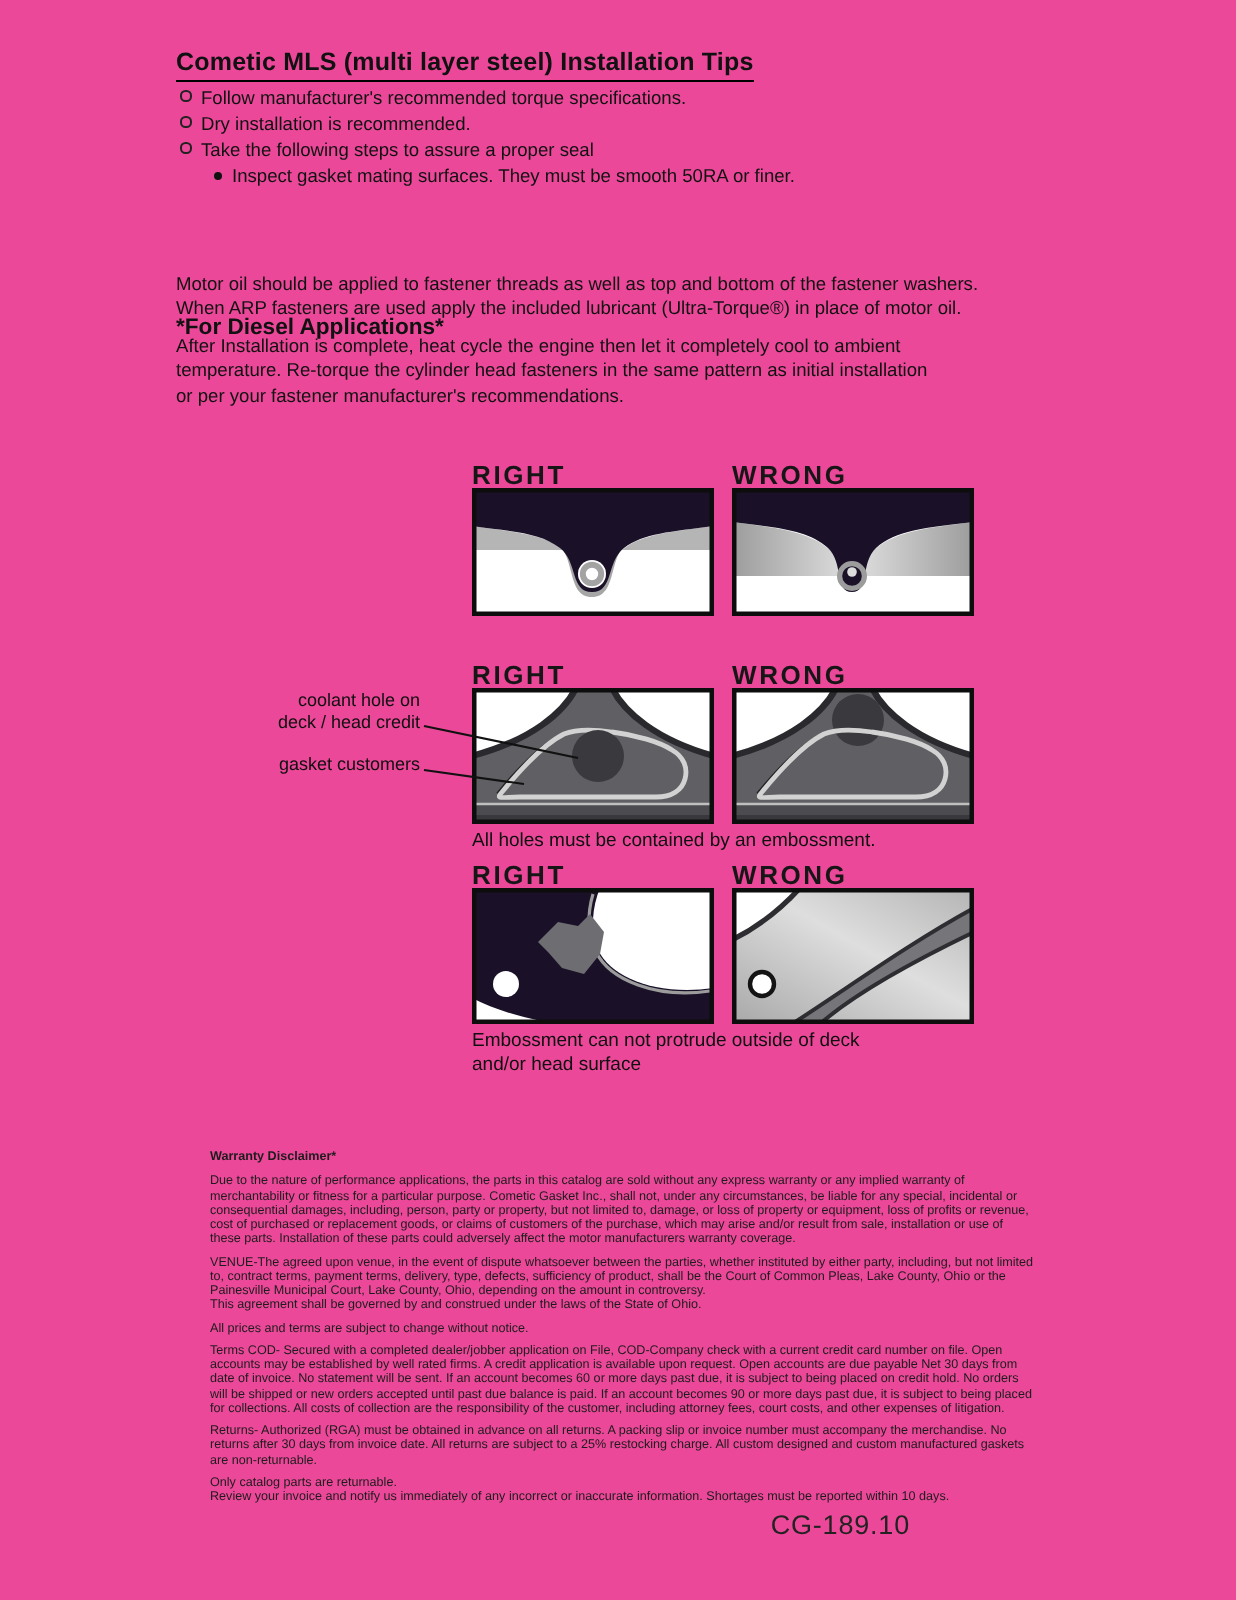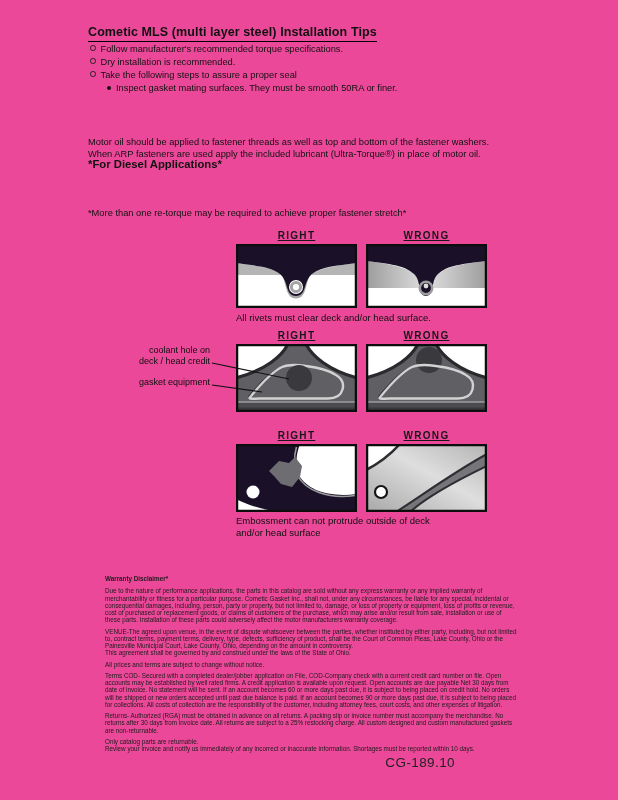--- a/index.html
+++ b/index.html
@@ -7,21 +7,21 @@
         font-family:"Liberation Sans",sans-serif;color:#111;}
   .abs{position:absolute;}
   .title{font-size:12.5px;font-weight:bold;border-bottom:1.5px solid #000;padding-bottom:2px;letter-spacing:.1px;}
   .bullets{font-size:9.3px;line-height:13px;}
   .brow{display:flex;align-items:baseline;gap:5px;}
   .brow.sub{margin-left:17px;}
   .mk-o{flex:0 0 auto;width:3.5px;height:3.5px;border:1px solid #222;border-radius:50%;position:relative;top:-1.5px;}
   .mk-f{flex:0 0 auto;width:4px;height:4px;background:#111;border-radius:50%;position:relative;top:-1.5px;}
   .dheading{font-size:11.3px;font-weight:bold;}
   .bodytxt{font-size:9.3px;line-height:12.3px;white-space:pre-line;}
-  .diag-label{font-size:10px;font-weight:bold;letter-spacing:1.3px;width:121px;text-align:center;color:#161616;text-decoration:underline;}
+  .diag-label{font-size:13px;font-weight:bold;letter-spacing:1.3px;width:121px;text-align:left;color:#161616;}
   .caption{font-size:9.5px;line-height:11.5px;white-space:pre-line;color:#0f0f0f;}
   .annot{font-size:9px;line-height:10.5px;text-align:right;white-space:pre-line;color:#0f0f0f;}
   .panel{width:121px;height:auto;display:block;}
   .disc{font-size:6.3px;line-height:7.15px;color:#1c1c1c;width:413px;}
   .disc p{margin:0 0 4.4px 0;white-space:pre-line;}
   .disc .h{font-weight:bold;margin-bottom:5.2px;}
   .pagenum{font-size:13.5px;letter-spacing:.4px;color:#222;text-align:right;width:125px;}
   svg{display:block;}
 </style>
 </head>
@@ -48,21 +48,23 @@
     </div>
     <div class="brow sub">
       <span class="mk-f"></span>
       <span>Inspect gasket mating surfaces.  They must be smooth 50RA or finer.</span>
     </div>
   </div>
 
   <div class="abs dheading" style="left:88px;top:118px;margin-top:40px;">*For Diesel Applications*</div>
   <div class="abs bodytxt" style="left:88px;top:136px;width:440px;">Motor oil should be applied to fastener threads as well as top and bottom of the fastener washers.
 When ARP fasteners are used apply the included lubricant (Ultra-Torque®) in place of motor oil.</div>
-  <div class="abs bodytxt" style="left:88px;top:207px;width:440px;">*More than one re-torque may be required to achieve proper fastener stretch*</div>
+  <div class="abs bodytxt" style="left:88px;top:167px;width:440px;">After Installation is complete, heat cycle the engine then let it completely cool to ambient
+temperature. Re-torque the cylinder head fasteners in the same pattern as initial installation
+or per your fastener manufacturer's recommendations.</div>
 
   <div class="abs diag-label" style="left:236px;top:230px;">RIGHT</div>
   <div class="abs diag-label" style="left:366px;top:230px;">WRONG</div>
 
   <div class="abs" style="left:236px;top:244px;">
     <svg class="panel" width="121" height="64" viewBox="0 0 121 64">
       <rect width="121" height="64" fill="#fff"></rect>
       <path d="M0,19 C22,22 36,23 46,31 L0,31 Z" fill="var(--deck-gray)"></path>
       <path d="M121,19 C99,22 85,23 75,31 L121,31 Z" fill="var(--deck-gray)"></path>
       <path d="M42,20 L78,20 L78,28 C68,33 73,54.5 60,54.5 C47,54.5 52,33 42,28 Z" fill="#a6a6a6"></path>
@@ -82,28 +84,27 @@
         </linearGradient>
       </defs>
       <rect width="121" height="64" fill="#fff"></rect>
       <path d="M0,17 C24,20 40,22 50,32 C56,38 57,45 60,45 C63,45 64,38 70,32 C80,22 96,20 121,17 L121,44 L0,44 Z" fill="url(#g1)"></path>
       <path d="M0,0 H121 V17 C96,20 82,21 72,30 C64,37.5 69,52 60,52 C51,52 56,37.5 48,30 C38,21 24,20 0,17 Z" fill="var(--gasket-dark)"></path>
       <circle cx="60" cy="44" r="6.2" fill="var(--gasket-dark)" stroke="#9c9c9c" stroke-width="2.6"></circle>
       <circle cx="60" cy="42" r="2.4" fill="#dcdcdc"></circle>
       <rect x="1" y="1" width="119" height="62" fill="none" stroke="#0d0d0d" stroke-width="2.5"></rect>
     </svg>
   </div>
-  <div class="abs caption" style="left:236px;top:312px;width:280px;">All rivets must clear deck and/or head surface.</div>
 
   <div class="abs diag-label" style="left:236px;top:330px;">RIGHT</div>
   <div class="abs diag-label" style="left:366px;top:330px;">WRONG</div>
 
   <div class="abs annot" style="left:118px;top:345px;width:92px;">coolant hole on
 deck / head credit</div>
-  <div class="abs annot" style="left:118px;top:377px;width:92px;">gasket equipment</div>
+  <div class="abs annot" style="left:118px;top:377px;width:92px;">gasket customers</div>
 
   <div class="abs" style="left:236px;top:344px;">
     <svg class="panel" width="121" height="68" viewBox="0 0 121 68">
       <rect width="121" height="68" fill="var(--panel-gray)"></rect>
       <rect y="58" width="121" height="10" fill="#4c4c50"></rect>
       <line x1="0" y1="58" x2="121" y2="58" stroke="#bfbfbf" stroke-width="1.2"></line>
       <rect y="63.5" width="121" height="4.5" fill="#39393d"></rect>
       <path d="M0,0 H52 C46,12 30,26 0,34 Z" fill="#fff"></path>
       <path d="M52,0 C46,12 30,26 0,34" fill="none" stroke="#2a2a2e" stroke-width="3.2"></path>
       <path d="M121,0 H70 C76,12 92,26 121,34 Z" fill="#fff"></path>
@@ -129,20 +130,21 @@
       <path d="M15,52 C24,41 36,28 46,23 C52,20.5 60,20.5 70,22 C82,23.5 94,27 100,31 C106,34.5 108,40 106.5,45.5 C105,51 100,54.5 92,54.5 L24,54.5 C15,54.5 11.5,56 15,52 Z" fill="none" stroke="var(--embossment-light)" stroke-width="2.4"></path>
       <rect x="1" y="1" width="119" height="66" fill="none" stroke="#0d0d0d" stroke-width="2.5"></rect>
     </svg>
   </div>
 
   <svg class="abs" style="left:115px;top:340px;pointer-events:none;" width="380" height="75" viewBox="0 0 380 75">
     <line x1="97" y1="23" x2="174" y2="39" stroke="#111" stroke-width="1.1"></line>
     <line x1="97" y1="45" x2="147" y2="52" stroke="#111" stroke-width="1.1"></line>
   </svg>
 
+  <div class="abs caption" style="left:236px;top:415px;width:280px;">All holes must be contained by an embossment.</div>
 
   <div class="abs diag-label" style="left:236px;top:430px;">RIGHT</div>
   <div class="abs diag-label" style="left:366px;top:430px;">WRONG</div>
 
   <div class="abs" style="left:236px;top:444px;">
     <svg class="panel" width="121" height="68" viewBox="0 0 121 68">
       <rect width="121" height="68" fill="var(--gasket-dark)"></rect>
       <path d="M64,0 H121 V50 C92,54 70,45 63,31 C59,21 60,10 64,0 Z" fill="#fff"></path>
       <path d="M0,55 C12,61 26,65.5 44,68 L0,68 Z" fill="#fff"></path>
       <path d="M60.5,3 C57.5,13 58,23 62,32 C69,46 92,55.5 119,51.5" fill="none" stroke="#9c9c9c" stroke-width="1.6"></path>

